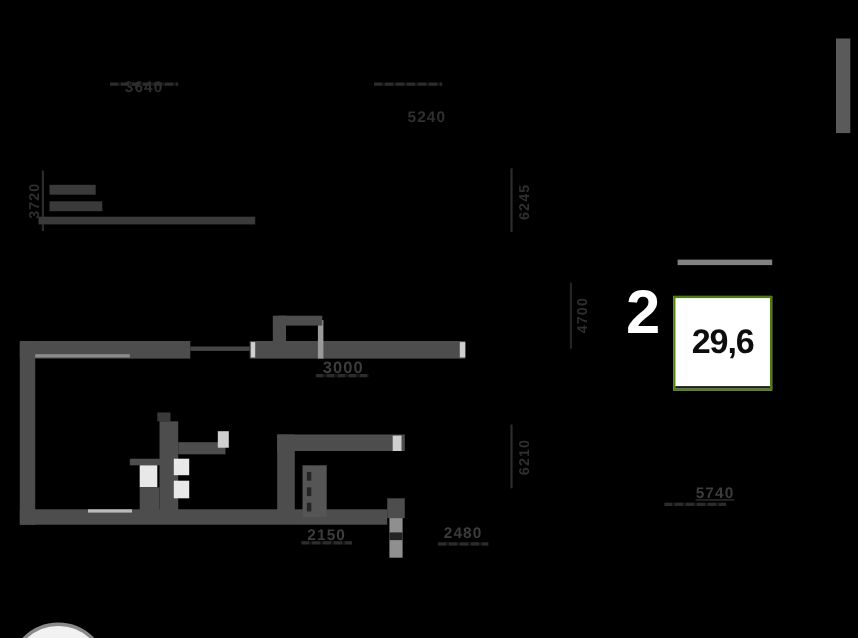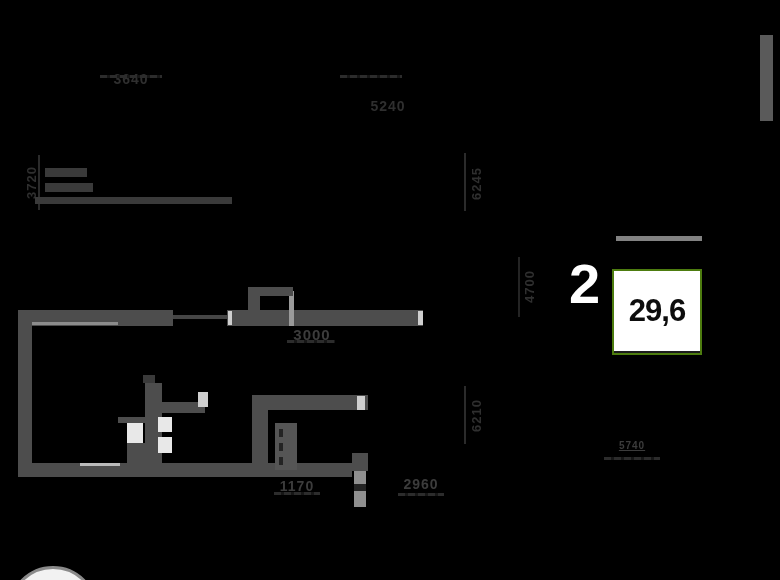--- a/index.html
+++ b/index.html
@@ -103,27 +103,27 @@
 
 <div class="wall" style="left:352px;top:453px;width:16px;height:18px;"></div>
 <div class="wall" style="left:354px;top:471px;width:12px;height:36px;background:#8f8f8f;"></div>
 <div class="shaft-mark" style="left:354px;top:484px;width:12px;height:7px;"></div>
 
 <div class="wall" style="left:760px;top:35px;width:13px;height:86px;background:#5a5a5a;"></div>
 
 <div class="dim dim-bright" style="left:287px;top:327px;width:50px;font-size:15px;">3000</div>
 <div class="underline" style="left:287px;top:340px;width:48px;"></div>
 
-<div class="dim dim-bright" style="left:275px;top:479px;width:44px;">1170</div>
+<div class="dim dim-bright" style="left:275px;top:479px;width:44px;">2150</div>
 <div class="underline" style="left:274px;top:492px;width:46px;"></div>
 
-<div class="dim dim-bright" style="left:399px;top:477px;width:44px;">2960</div>
+<div class="dim dim-bright" style="left:399px;top:477px;width:44px;">2480</div>
 <div class="underline" style="left:398px;top:493px;width:46px;"></div>
 
-<div class="dim dim-bright" style="left:604px;top:441px;width:56px;font-size:10px;text-decoration:underline;">5740</div>
+<div class="dim dim-bright" style="left:622px;top:441px;width:56px;font-size:14px;text-decoration:underline;">5740</div>
 <div class="underline" style="left:604px;top:457px;width:56px;"></div>
 
 <div class="badge-num" style="left:569px;top:256px;">2</div>
 <div class="box-shadow-bar"></div>
 <div class="area-box">
   <div class="area-row first">29,6</div>
 </div>
 
 <div class="compass"></div>
 

